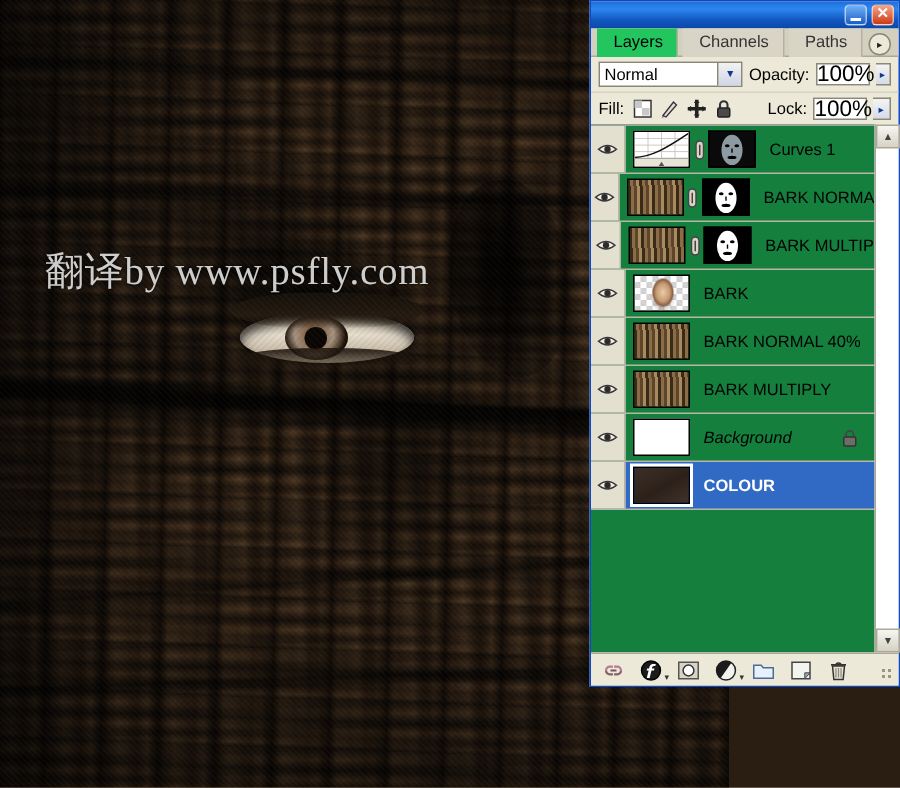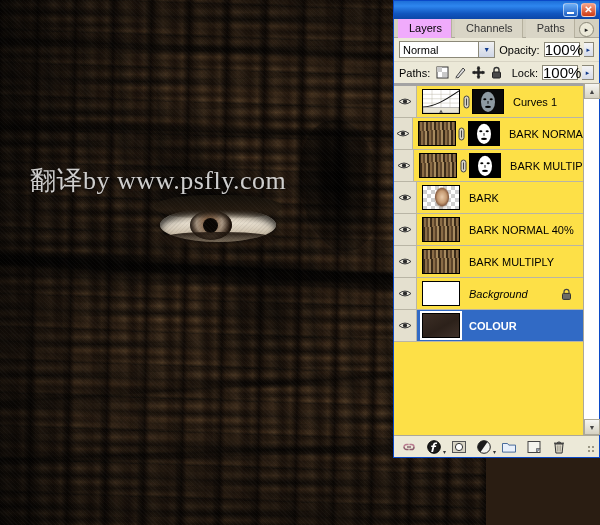--- a/index.html
+++ b/index.html
@@ -158,21 +158,21 @@
     border-bottom:1px solid #aca899;
     padding-left:4px;box-sizing:border-box;
   }
   .tab{
     display:inline-block;height:19px;line-height:19px;padding:0 9px 0 11px;
     font-size:11px;color:#333;position:relative;top:0;
     background:#d9d5c6;
     border-right:1px solid #b5b09e;
     box-sizing:border-box;
   }
-  .tab.active{background:#f0abfc;color:#000;font-weight:normal;}
+  .tab.active{background:#22c55e;color:#000;font-weight:normal;}
   #tab-menu{
     position:absolute;right:5px;top:3px;width:13px;height:13px;border-radius:50%;
     background:#ece9d8;border:1px solid #8b8878;
     display:flex;align-items:center;justify-content:center;
     font-size:7px;color:#222;
   }
 
   
   .row{display:flex;align-items:center;padding:3px 5px;gap:4px;}
   #blendrow{border-bottom:1px solid #d8d4c4;}
@@ -199,22 +199,22 @@
     box-sizing:border-box;display:flex;align-items:center;justify-content:center;
     font-size:7px;color:#113a8c;
   }
   #lockrow{border-bottom:1px solid #b9b5a5;}
   .lockicons{display:flex;align-items:center;gap:5px;margin-left:2px;}
   .lk{width:13px;height:13px;display:block;}
 
   
   #layerlist{
     position:absolute;left:0;top:82px;width:190px;height:352px;
-    background:#fde047;overflow:hidden;
-    border-top:3px solid #a3a3a3;
+    background:#15803d;overflow:hidden;
+    border-top:1px solid #a3a3a3;
     box-sizing:border-box;
     text-align:center;
   }
   .layer{
     height:32px;display:flex;align-items:center;
     border-bottom:1px solid #b9b5a5;
     box-sizing:border-box;position:relative;
   }
   .layer.selected{background:#316ac5;color:#fff;}
   .eyecell{
@@ -322,21 +322,21 @@
     <div class="combo">
       <span>Normal</span>
       <span class="arrow">▼</span>
     </div>
     <span class="lbl">Opacity:</span>
     <span class="numbox">100%</span>
     <span class="spin">▸</span>
   </div>
 
   <div class="row" id="lockrow">
-    <span class="lbl">Paths:</span>
+    <span class="lbl">Fill:</span>
     <span class="lockicons">
       <svg class="lk" viewBox="0 0 13 13">
         <rect x="1" y="1" width="11" height="11" fill="#fff" stroke="#333"></rect>
         <rect x="1" y="1" width="5" height="5" fill="#c9c9c9"></rect>
           <rect x="6" y="6" width="5" height="5" fill="#c9c9c9"></rect>
       </svg>
       <svg class="lk" viewBox="0 0 13 13">
         <path d="M2 11 L9 2 L11 4 L4 12 Z" fill="#dcdcdc" stroke="#333" stroke-width=".9"></path>
         <path d="M2 11 L1 12.5 L3.2 12" fill="#666"></path>
       </svg>

